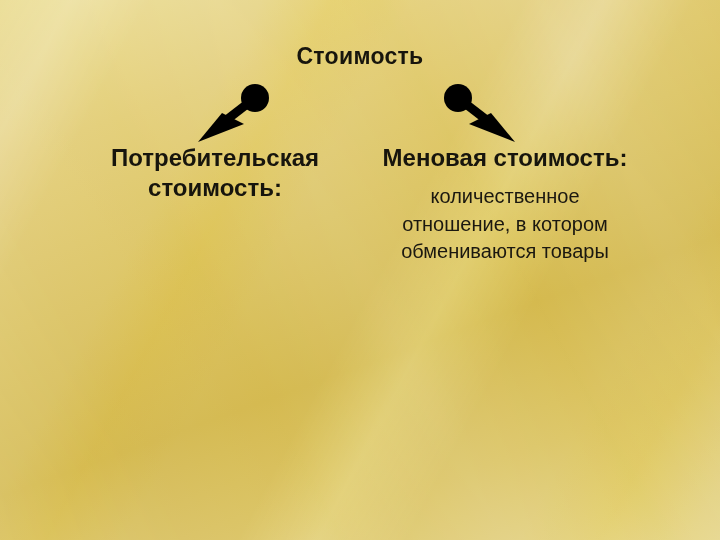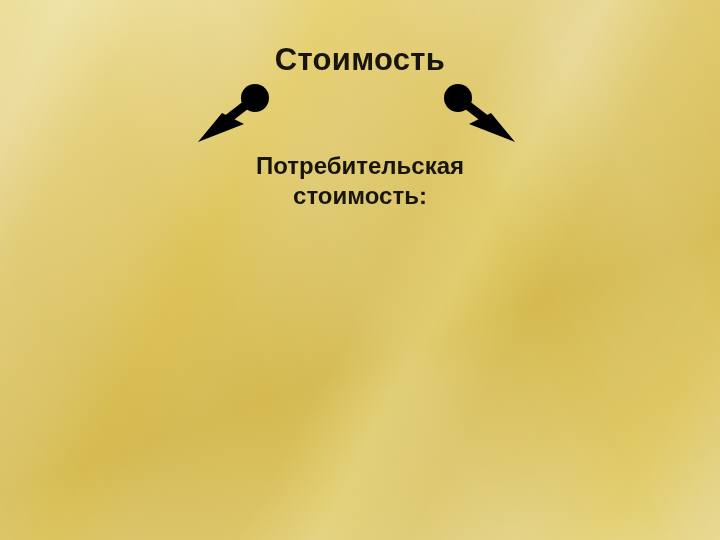--- a/index.html
+++ b/index.html
@@ -54,21 +54,21 @@
     background-blend-mode: overlay, soft-light, normal;
   }
 
   
   #title {
     position: absolute;
     top: 44px;
     left: 0;
     width: 720px;
     text-align: center;
-    font-size: 31px;
+    font-size: 23px;
     font-weight: bold;
     color: #17150d;
     letter-spacing: 0.3px;
     line-height: 1.05;
     white-space: nowrap;
   }
 
   
   #arrows {
     position: absolute;
@@ -96,21 +96,21 @@
     padding: 0 12px;
     box-sizing: border-box;
     text-align: center;
   }
 
   .col-heading {
     font-size: 24px;
     font-weight: bold;
     color: #17150d;
     line-height: 1.25;
-    margin: 8px 0 10px 0;
+    margin: 0 0 10px 0;
   }
 
   .col-body {
     font-size: 20px;
     font-weight: normal;
     color: #1b1810;
     line-height: 1.38;
     margin: 0;
   }
 
@@ -138,15 +138,19 @@
       <circle cx="458" cy="98" r="14" fill="#000000"></circle>
     </g>
   </svg>
 
   <div id="columns">
 
     <div class="column col-left">
       <div class="col-heading">Потребительская стоимость:</div>
     </div>
 
+    <div class="column col-right">
+      <div class="col-heading">Меновая стоимость:</div>
+      <div class="col-body">количественное отношение, в котором обмениваются товары</div>
+    </div>
 
   </div>
 </div>
 
 </body></html>

